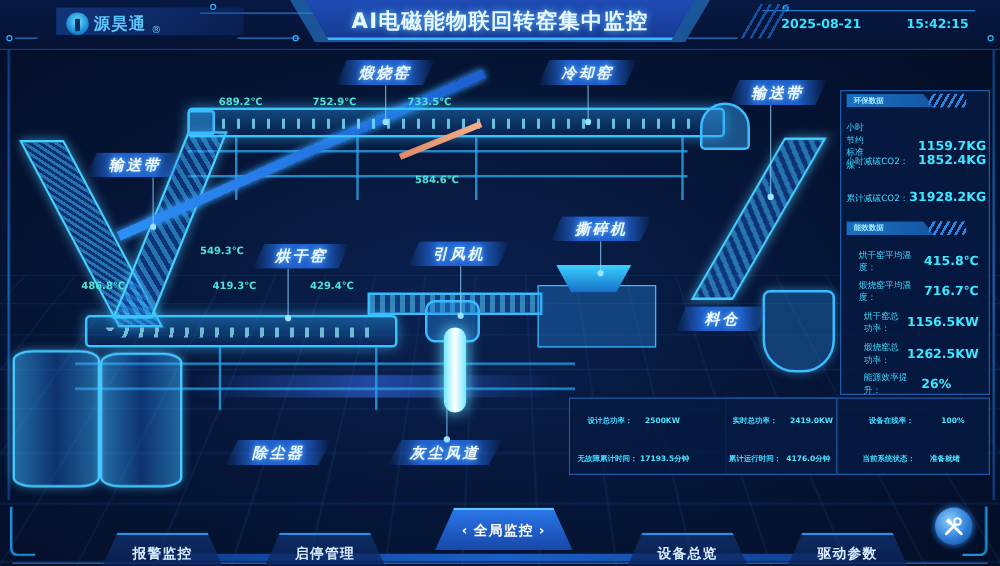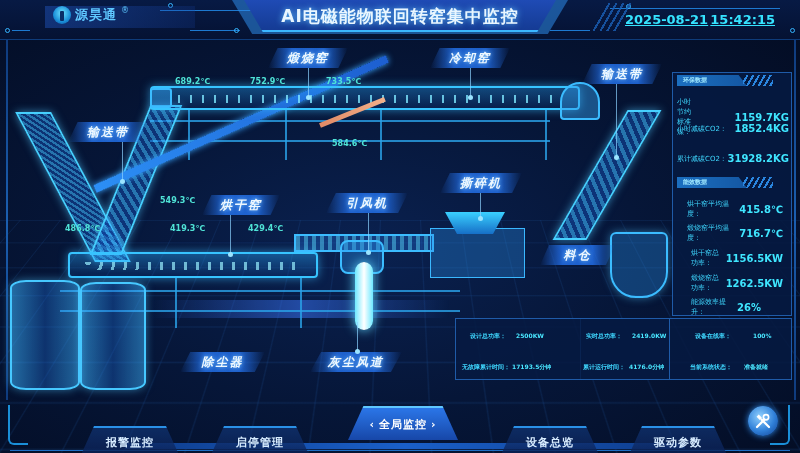--- a/index.html
+++ b/index.html
@@ -11,38 +11,38 @@
   .floor { position: absolute; left: -100px; top: 220px; width: 1000px; height: 260px;
     background-image: linear-gradient(rgba(40,120,220,0.12) 1px, transparent 1px),
                       linear-gradient(90deg, rgba(40,120,220,0.12) 1px, transparent 1px);
     background-size: 40px 26px; transform: perspective(300px) rotateX(35deg); transform-origin: top; }
 
   
   .header { position: absolute; left: 0; top: 0; width: 800px; height: 40px;
     background: linear-gradient(180deg, #071a44 0%, #051233 100%); border-bottom: 1px solid #0e3b7a; }
   .logo-plate { position: absolute; left: 45px; top: 6px; width: 150px; height: 22px;
     background: linear-gradient(90deg, rgba(30,80,180,0.5), rgba(20,60,150,0.25));
-    display: flex; align-items: flex-start; padding-left: 8px; gap: 4px; }
+    display: flex; align-items: flex-end; padding-left: 8px; gap: 4px; }
   .logo-mark { width: 18px; height: 18px; border-radius: 50%; background: radial-gradient(circle at 50% 40%, #6fe3ff 0%, #1a8fd8 60%, #0c4d9a 100%); position: relative; }
   .logo-mark::after { content:""; position:absolute; left:7px; top:5px; width:4px; height:10px; background:#0a2d66; border-radius:1px; }
   .logo-text { font-size: 13px; font-weight: bold; color: #5ec8ff; letter-spacing: 1px; }
   .logo-reg { font-size: 8px; color: #5ec8ff; }
   .title-plate { position: absolute; left: 244px; top: 0; width: 312px; height: 32px;
     background: linear-gradient(180deg, #1f4bb5 0%, #143a92 100%);
     clip-path: polygon(0 0, 100% 0, 94% 100%, 6% 100%);
     display: flex; align-items: center; justify-content: center; }
   .title-plate::after { content:""; position:absolute; left:0; bottom:0; width:100%; height:2px; background:#3bb6ff; }
   .title-edge { position:absolute; left:232px; top:0; width:336px; height:34px;
     clip-path: polygon(0 0, 100% 0, 94% 100%, 6% 100%); background:#2e8ae8; opacity:0.55; }
   .title-text { font-size: 17px; font-weight: bold; color: #e8f6ff; letter-spacing: 1px; text-shadow: 0 0 6px #63c6ff; position: relative; z-index: 2; }
   .circuit { position:absolute; height:1px; background:#1d79d0; }
   .dot { position:absolute; width:5px; height:5px; border-radius:50%; border:1px solid #35b5ff; }
   .datetime { position: absolute; left: 625px; top: 8px; width: 150px; height: 22px;
     display: flex; justify-content: space-between; align-items: center; }
-  .datetime span { font-size: 13px; font-weight: bold; color: #35e3ff; text-decoration: underline; }
+  .datetime span { font-size: 10px; font-weight: bold; color: #35e3ff; }
   .slash-deco { position:absolute; left:590px; top:3px; width:45px; height:28px;
     background: repeating-linear-gradient(120deg, transparent 0 4px, #1a5fb5 4px 6px); opacity:0.8; clip-path: polygon(40% 0,100% 0,60% 100%,0 100%); }
 
   
   .side-line-l { position:absolute; left:6px; top:40px; width:2px; height:360px; background:linear-gradient(180deg,#0f3b7d,#1b5fb0,#0f3b7d); }
   .side-line-r { position:absolute; right:4px; top:40px; width:2px; height:360px; background:linear-gradient(180deg,#0f3b7d,#1b5fb0,#0f3b7d); }
   .kiln-top { position:absolute; left:150px; top:86px; width:430px; height:24px;
     border:2px solid #37c4ff; border-radius:4px; background: linear-gradient(180deg, rgba(40,170,255,0.35), rgba(20,90,200,0.15));
     box-shadow: 0 0 10px rgba(60,190,255,0.6); }
   .kiln-top::after { content:""; position:absolute; left:20px; right:20px; top:7px; height:8px;

